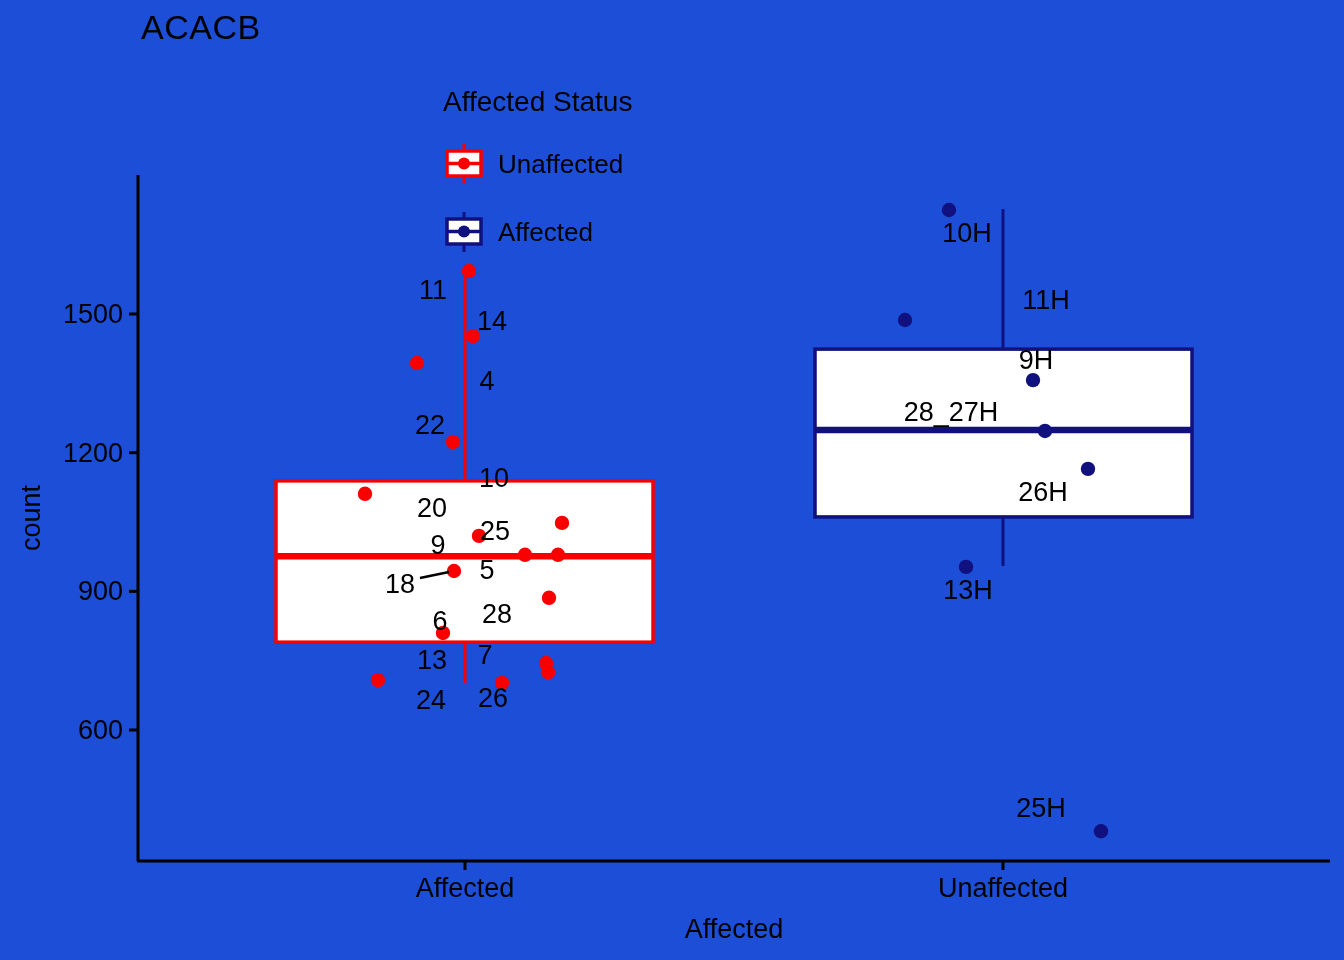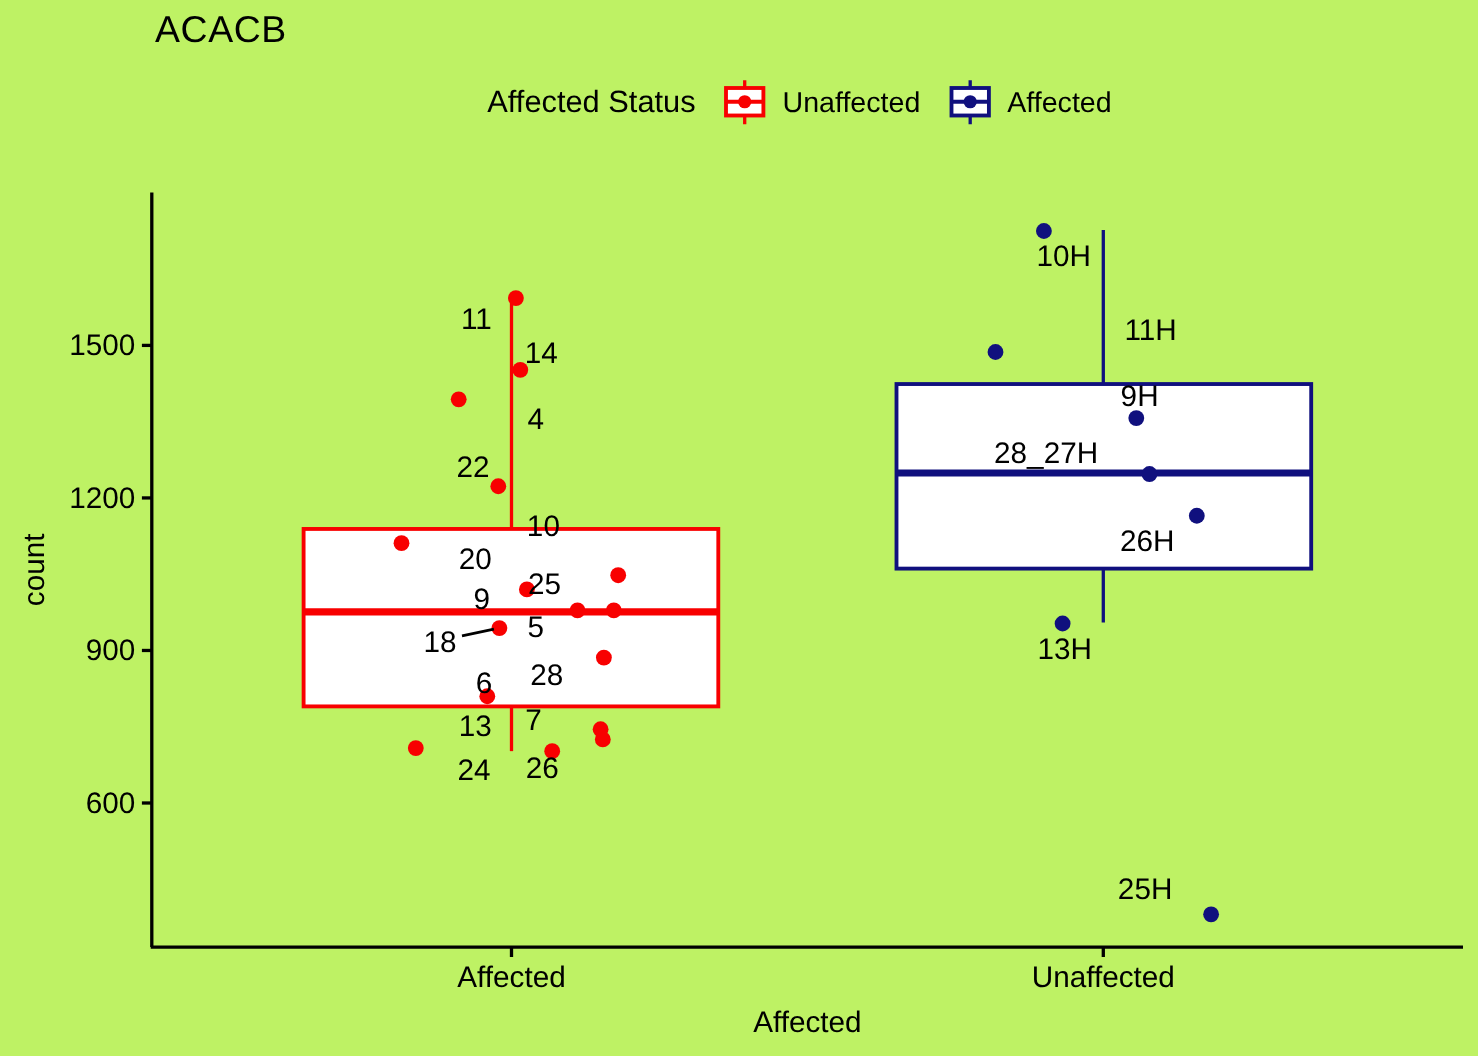--- a/index.html
+++ b/index.html
@@ -1,41 +1,42 @@
 <!DOCTYPE html>
 <html><head>
 <meta charset="utf-8">
 <style>
   html, body { margin: 0; padding: 0; background: #ffffff; }
   .figure {
     position: relative;
     width: 1344px;
     height: 960px;
-    background: #bef264;
+    background: #1d4ed8;
     font-family: "Liberation Sans", sans-serif;
     overflow: hidden;
   }
   .plot-title {
     position: absolute;
     left: 141px;
     top: 8px;
     margin: 0;
     font-size: 34px;
     font-weight: 400;
     color: #000000;
     letter-spacing: 0.5px;
   }
   .legend {
     position: absolute;
     left: 443px;
-    top: 71px;
+    top: 86px;
     height: 44px;
     display: flex;
-    align-items: center;
+    align-items: flex-start;
     gap: 24px;
+    flex-direction: column;
   }
   .legend-title { font-size: 28px; color: #000000; }
   .legend-item { display: flex; align-items: center; gap: 13px; }
   .legend-label { font-size: 26px; color: #000000; }
   .legend-key { display: block; }
   svg.plot { position: absolute; left: 0; top: 0; }
 </style>
 </head>
 <body>
 

